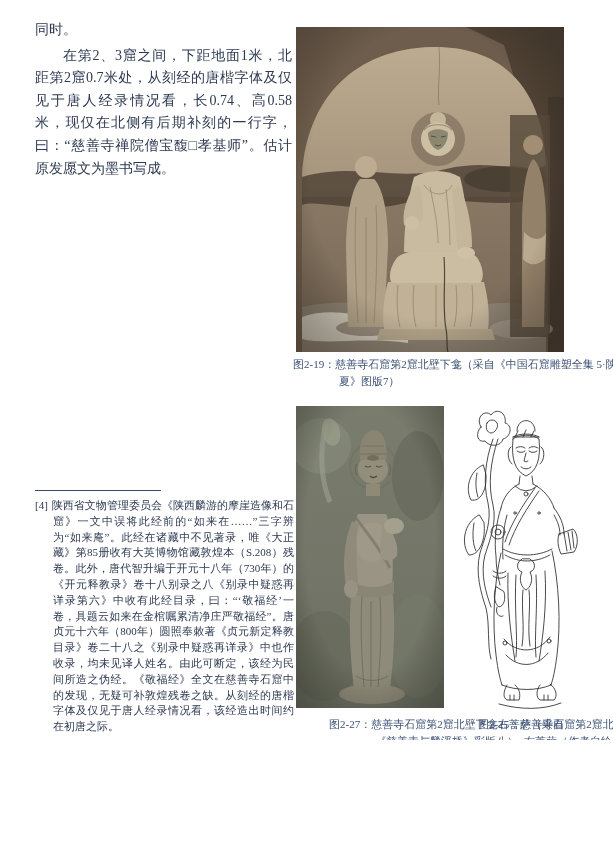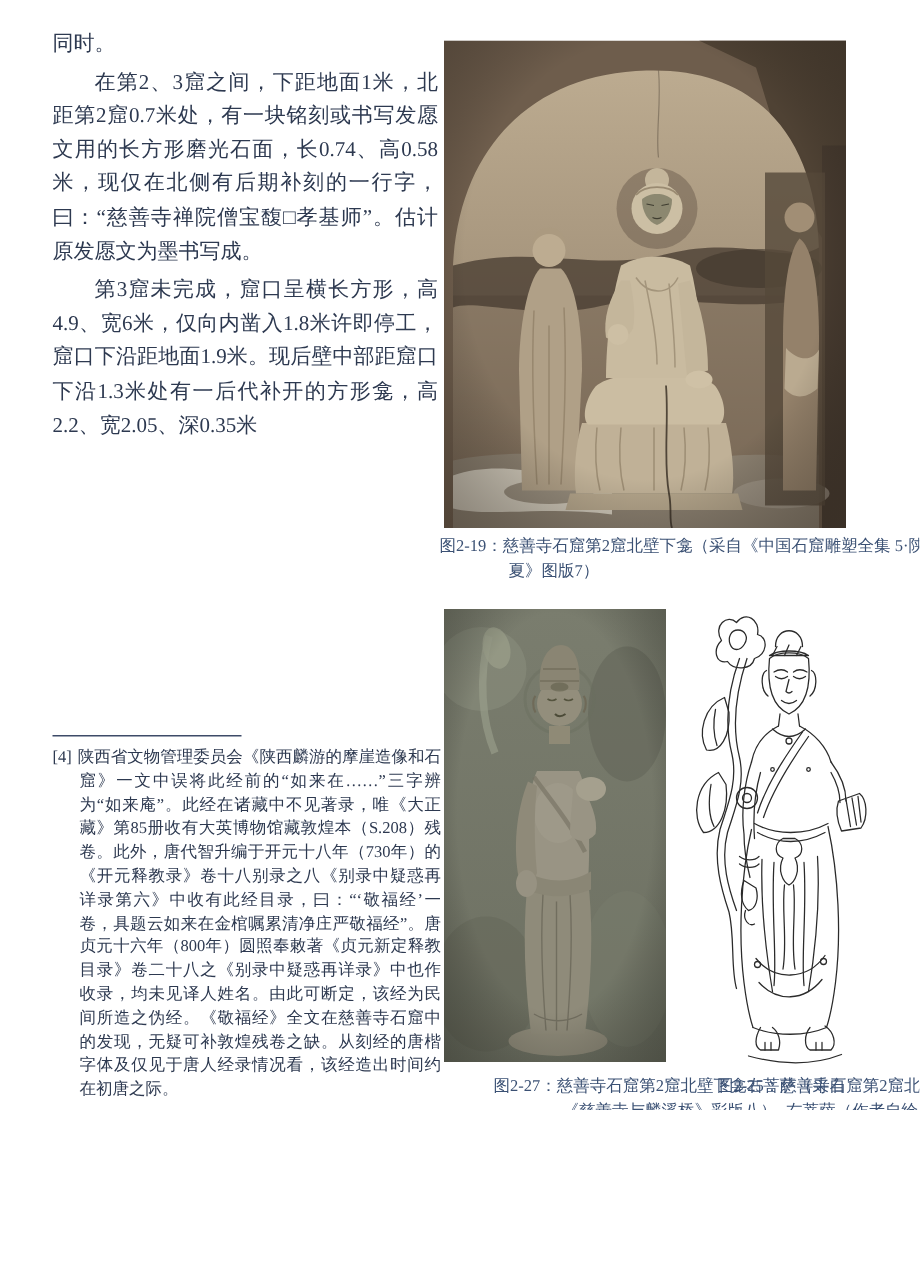--- a/index.html
+++ b/index.html
@@ -52,22 +52,21 @@
     font-family:"Liberation Serif","DejaVu Serif",serif;
   }
 </style>
 </head>
 <body>
 
 <div class="page">
 
   <div class="text-col">
     <p class="no-indent">同时。</p>
-    <p>在第2、3窟之间，下距地面1米，北距第2窟0.7米处，有一块铭刻或书写发愿文用的长方形磨光石面，长0.74、高0.58米，现仅在北侧有后期补刻的一行字，曰：“慈善寺禅院僧宝馥□孝基师”。估计原发愿文为墨书写成。</p>
-    <p>第3窟未完成，窟口呈横长方形，高4.9、宽6米，仅向内凿入1.8米许即停工，窟口下沿距地面1.9米。现后壁中部距窟口下沿1.3米处有一后代补开的方形龛，高2.2、宽2.05、深0.35米</p>
+    <p>在第2、3窟之间，下距地面1米，北距第2窟0.7米处，从刻经的唐楷字体及仅见于唐人经录情况看，长0.74、高0.58米，现仅在北侧有后期补刻的一行字，曰：“慈善寺禅院僧宝馥□孝基师”。估计原发愿文为墨书写成。</p>
   </div>
 
   <div class="fn-block">
     <div class="fn-rule"></div>
     <p class="footnote"><span class="fn-marker">[4]</span><span>陕西省文物管理委员会《陕西麟游的摩崖造像和石窟》一文中误将此经前的“如来在……”三字辨为“如来庵”。此经在诸藏中不见著录，唯《大正藏》第85册收有大英博物馆藏敦煌本（S.208）残卷。此外，唐代智升编于开元十八年（730年）的《开元释教录》卷十八别录之八《别录中疑惑再详录第六》中收有此经目录，曰：“‘敬福经’一卷，具题云如来在金棺嘱累清净庄严敬福经”。唐贞元十六年（800年）圆照奉敕著《贞元新定释教目录》卷二十八之《别录中疑惑再详录》中也作收录，均未见译人姓名。由此可断定，该经为民间所造之伪经。《敬福经》全文在慈善寺石窟中的发现，无疑可补敦煌残卷之缺。从刻经的唐楷字体及仅见于唐人经录情况看，该经造出时间约在初唐之际。</span></p>
   </div>
 
   <div class="fig" style="left:296px; top:27px;">
     <svg width="268" height="325" viewBox="0 0 268 325">
       <defs>

